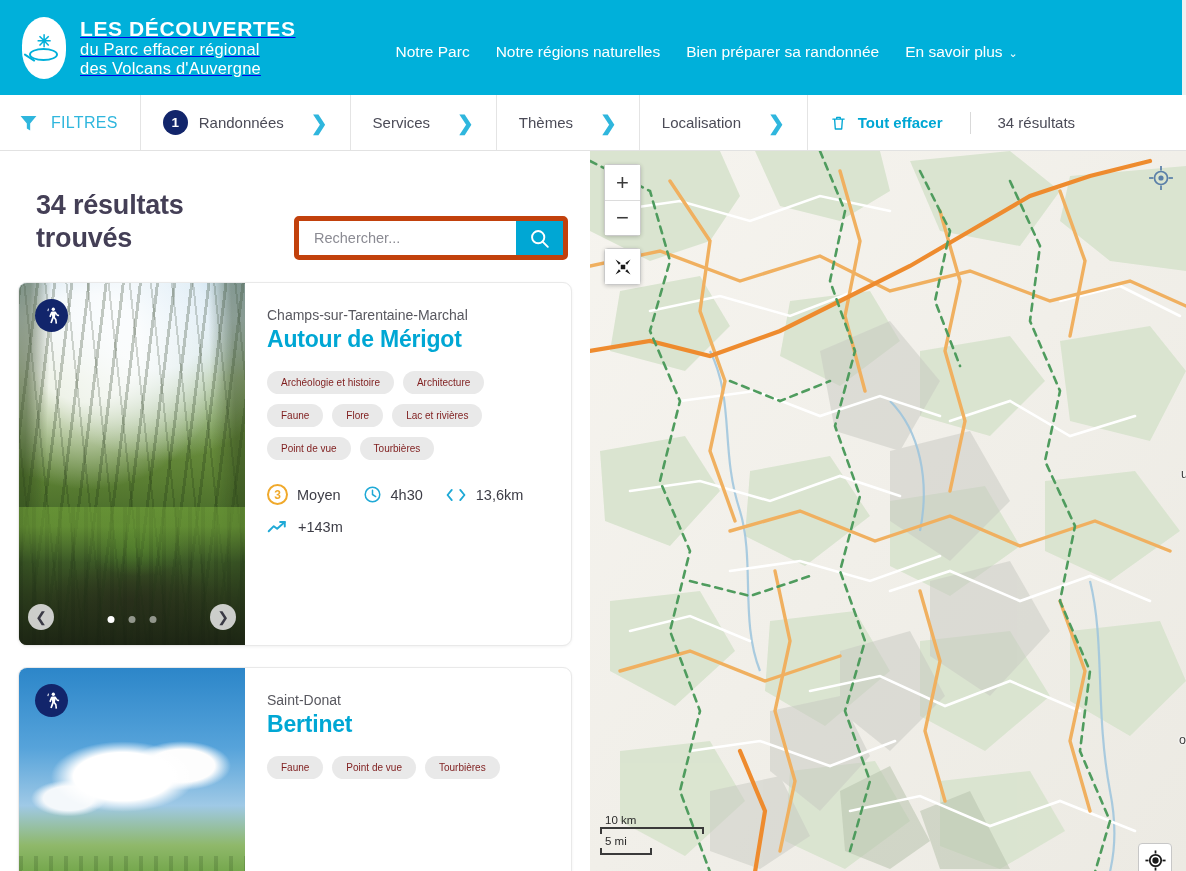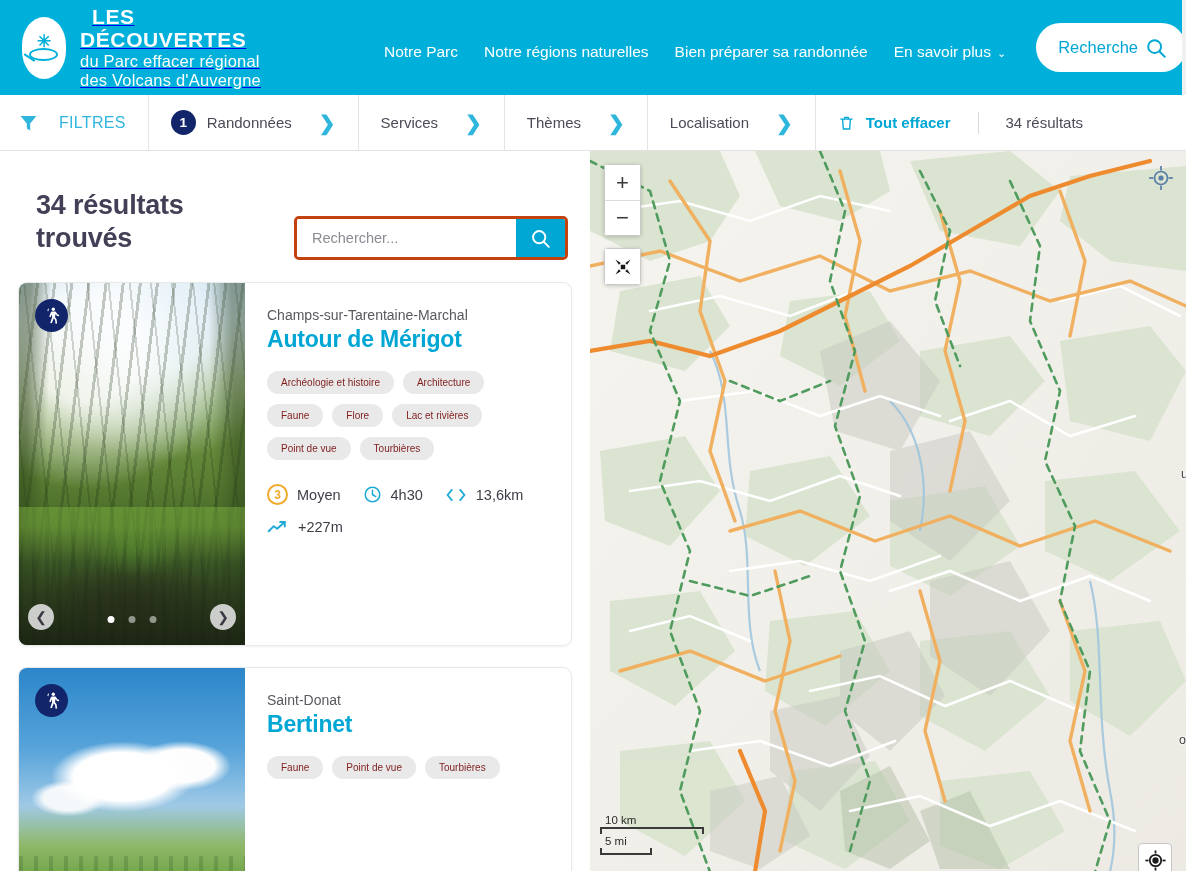--- a/index.html
+++ b/index.html
@@ -37,21 +37,21 @@
     border: 2.4px solid #00b0da;
     border-radius: 50%;
   }
   .brand-mark .handle {
     position: absolute; left: 2px; top: 36px;
     width: 13px; height: 2.4px; background: #00b0da;
     transform: rotate(33deg); transform-origin: left center;
     border-radius: 2px;
   }
   .brand-text { color: #fff; line-height: 1.13; }
-  .brand-line1 { font-size: 21px; font-weight: 700; letter-spacing: .6px; margin-left: 12px; }
+  .brand-line1 { font-size: 21px; font-weight: 700; letter-spacing: .6px; }
   .brand-line2, .brand-line3 { font-size: 16.5px; font-weight: 400; letter-spacing: .2px; }
 
   .nav {
     display: flex; align-items: center; gap: 26px;
     margin-left: 100px;
   }
   .nav a {
     color: #ffffff; text-decoration: none; font-size: 15.5px; white-space: nowrap; margin-top: 9px;
   }
   .nav .caret { font-size: 11px; margin-left: 6px; display: inline-block; }
@@ -78,21 +78,21 @@
     border-bottom: 1px solid #e2e2e2;
     display: flex; align-items: stretch;
     font-size: 15px;
   }
   .fb-cell {
     display: flex; align-items: center; gap: 11px;
     padding: 0 22px;
     border-right: 1px solid #e4e4e4;
     cursor: pointer;
   }
-  .fb-cell.first { padding-left: 18px; gap: 20px; }
+  .fb-cell.first { padding-left: 18px; gap: 12px; }
   .fb-cell.noborder { border-right: none; }
   .fb-filtres-label { color: #2fb6dd; font-size: 16px; letter-spacing: .3px; }
   .fb-label { color: #4b4b57; }
   .fb-chevron { color: #2fb6dd; font-size: 20px; font-weight: 700; margin-left: 16px; }
   .fb-badge {
     width: 25px; height: 25px; border-radius: 50%;
     background: #12256b; color: #fff;
     font-size: 13.5px; font-weight: 700;
     display: flex; align-items: center; justify-content: center;
   }
@@ -115,21 +115,21 @@
     padding: 32px 0 0 36px;
     gap: 0;
   }
   .results-title {
     font-size: 27px; font-weight: 700; color: #443f56;
     line-height: 1.22; width: 215px; letter-spacing: -.2px;
   }
   .searchbox {
     margin-left: 43px; margin-top: 33px;
     display: flex; width: 274px; height: 44px;
-    border: 3px solid #c2410c; border-radius: 5px; overflow: hidden;
+    border: 5px solid #c2410c; border-radius: 5px; overflow: hidden;
     background: #fff;
   }
   .searchbox input {
     flex: 1; border: none; outline: none;
     padding: 0 15px; font-size: 14.5px; color: #6b6b75;
     font-family: "Liberation Sans", sans-serif;
   }
   .searchbox input::placeholder { color: #8b8b93; }
   .search-btn {
     width: 49px; background: #00a7d4; border: none; cursor: pointer;
@@ -313,27 +313,20 @@
     </span>
   </a>
 
   <nav class="nav">
     <a href="#"><span>Notre Parc</span></a>
     <a href="#"><span>Notre régions naturelles</span></a>
     <a href="#"><span>Bien préparer sa randonnée</span></a>
     <a href="#"><span>En savoir plus</span><span class="caret">⌄</span></a>
   </nav>
 
-  <div class="search-pill">
-    <span>Recherche</span>
-    <svg width="22" height="22" viewBox="0 0 24 24" fill="none" stroke="#00a7d4" stroke-width="2.1">
-      <circle cx="10.5" cy="10.5" r="7"></circle>
-        <line x1="15.8" y1="15.8" x2="21.5" y2="21.5" stroke-linecap="round"></line>
-    </svg>
-  </div>
   <div class="hdr-edge"></div>
 </div>
 
 <div class="filterbar">
   <div class="fb-cell first">
     <svg width="21" height="20" viewBox="0 0 24 24">
       <path d="M2.5 3.5h19L14 12.5V21l-4-2.5v-6z" fill="#2fb6dd"></path>
     </svg>
     <span class="fb-filtres-label">FILTRES</span>
   </div>
@@ -437,21 +430,21 @@
                 <polyline points="8,3 3,9 8,15"></polyline>
                   <polyline points="18,3 23,9 18,15"></polyline>
               </svg>
               <span>13,6km</span>
             </span>
             <span class="stat">
               <svg width="22" height="16" viewBox="0 0 26 18" fill="none" stroke="#1fa9d6" stroke-width="2.3" stroke-linecap="round" stroke-linejoin="round">
                 <polyline points="2,14 8,8 12,11 21,3"></polyline>
                   <polyline points="15.5,3 21,3 21,8.5"></polyline>
               </svg>
-              <span>+227m</span>
+              <span>+143m</span>
             </span>
           </div>
         </div>
       </div>
 
       <div class="card">
         <div class="card-media">
           <div class="photo photo-meadow"></div>
           <div class="pin-badge">
             <svg width="19" height="19" viewBox="0 0 24 24" fill="#ffffff">

